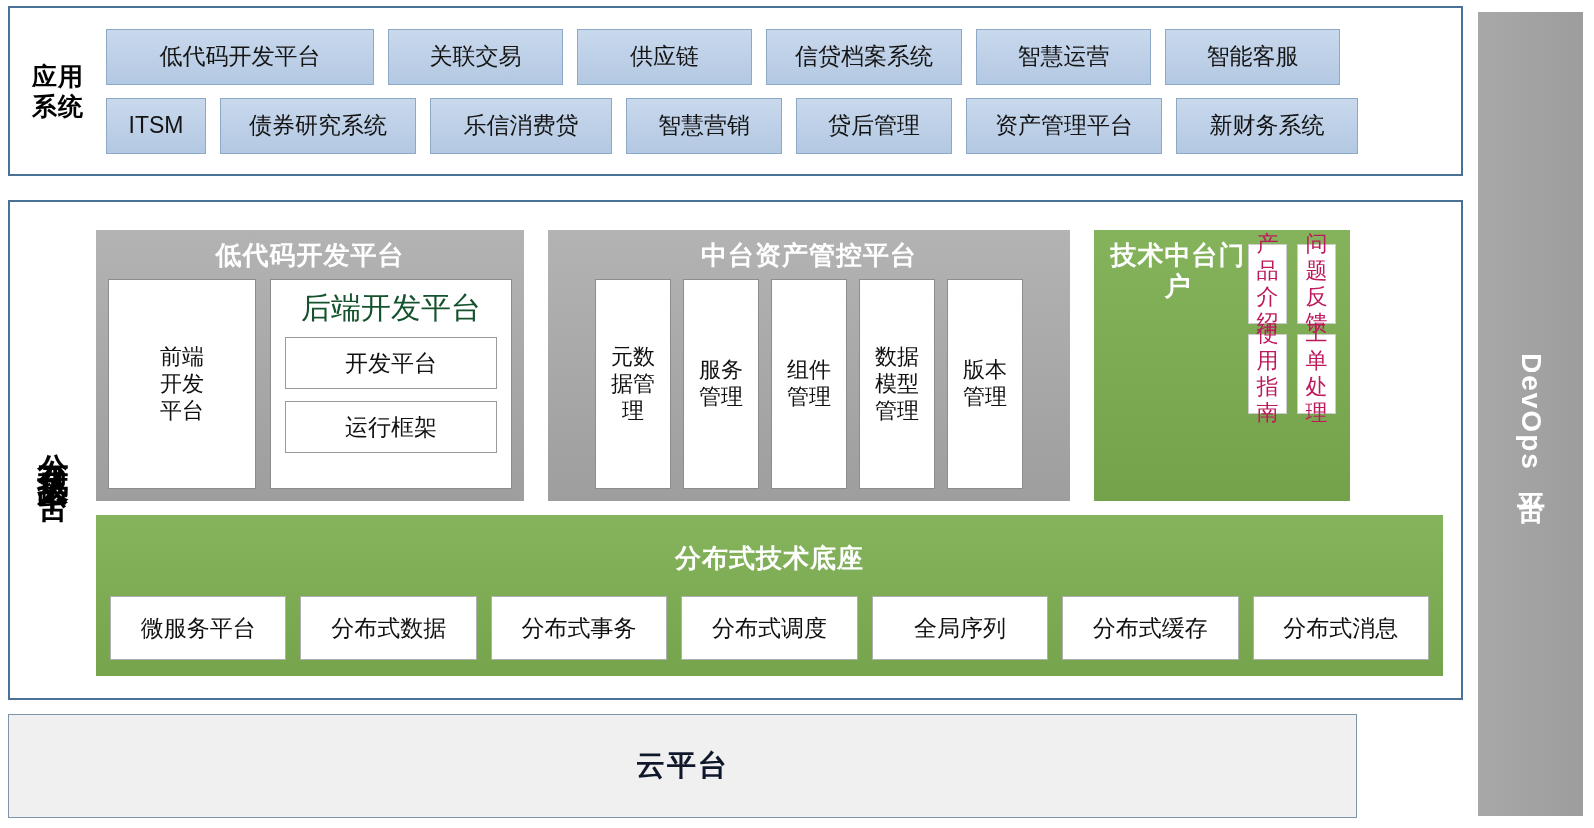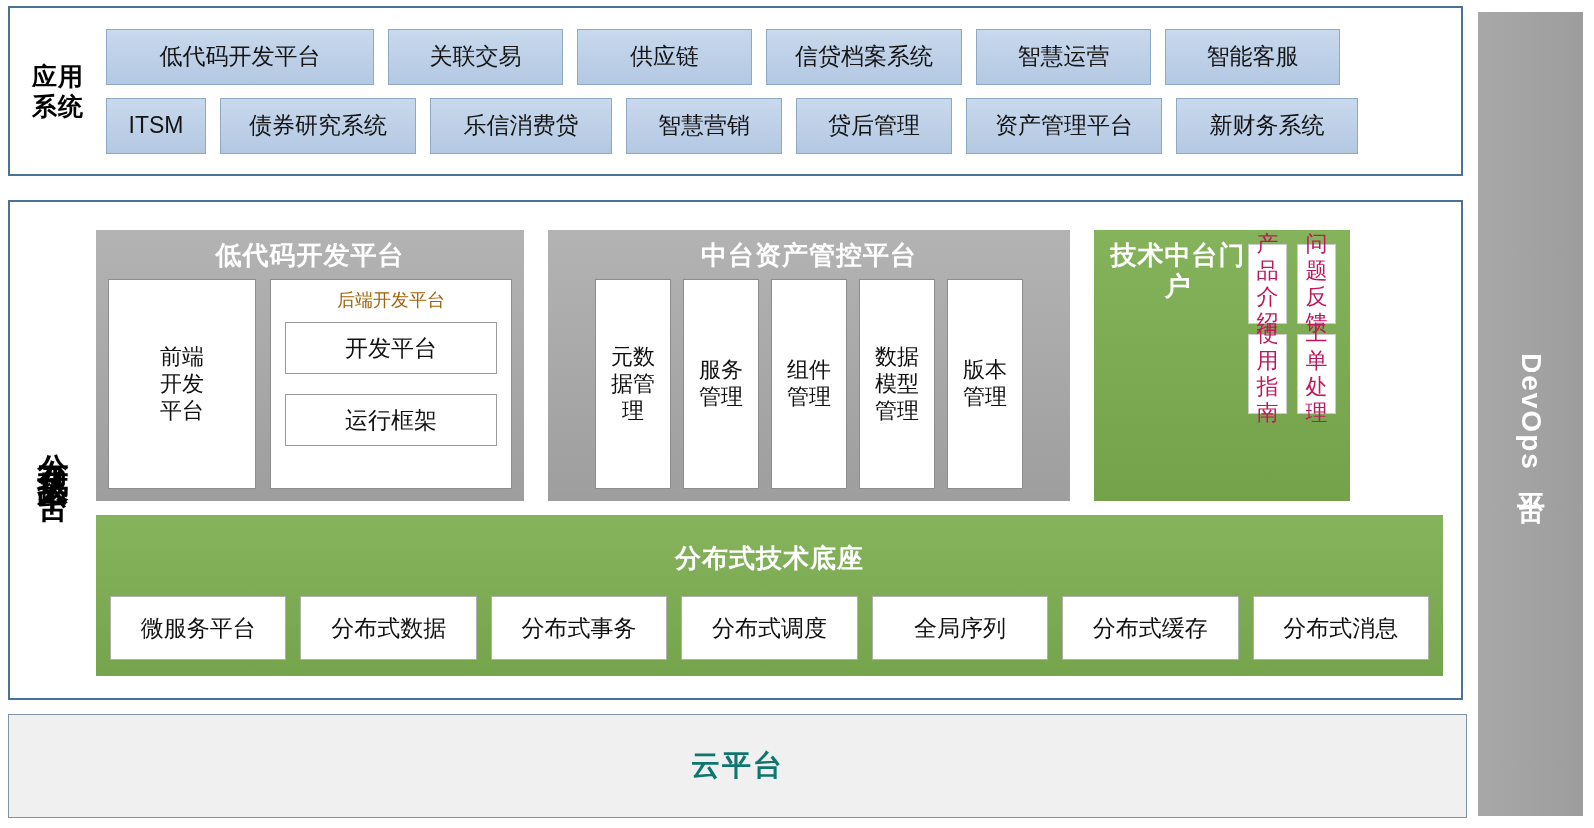--- a/index.html
+++ b/index.html
@@ -165,36 +165,36 @@
   }
   .backend-card {
     flex: 1 1 auto;
     flex-direction: column;
     justify-content: flex-start;
     padding: 8px 14px 12px 14px;
     align-items: stretch;
   }
   .backend-title {
     text-align: center;
-    font-size: 18px;
-    color: #a16207;
+    font-size: 30px;
+    color: #14532d;
     margin: 2px 0 10px 0;
   }
   .sub-box {
     border: 1px solid #9a9a9a;
     background: #ffffff;
     height: 50px;
     display: flex;
     align-items: center;
     justify-content: center;
     font-size: 23px;
     color: #111;
     margin-bottom: 12px;
   }
-  .sub-box:last-child { margin-bottom: 0; margin-top: 8px; }
+  .sub-box:last-child { margin-bottom: 0; }
 
   .assetctl { width: 522px; }
   .asset-inner {
     display: flex;
     gap: 12px;
     flex: 1 1 auto;
     justify-content: center;
   }
   .asset-card {
     width: 76px;
@@ -264,32 +264,32 @@
     font-size: 23px;
     color: #111;
     white-space: nowrap;
   }
 
   
   .cloud-panel {
     position: absolute;
     left: 0;
     top: 708px;
-    width: 1459px;
+    width: 1349px;
     height: 104px;
     box-sizing: border-box;
     border: 1px solid #7f93a8;
     background: #f0f0f0;
     display: flex;
     align-items: center;
     justify-content: center;
     font-weight: bold;
     font-size: 29px;
     letter-spacing: 2px;
-    color: #0f766e;
+    color: #0f172a;
   }
 
   
   .devops-rail {
     position: absolute;
     left: 1478px;
     top: 12px;
     width: 105px;
     height: 804px;
     background: linear-gradient(90deg, #a8a8a8 0%, #9d9d9d 100%);

